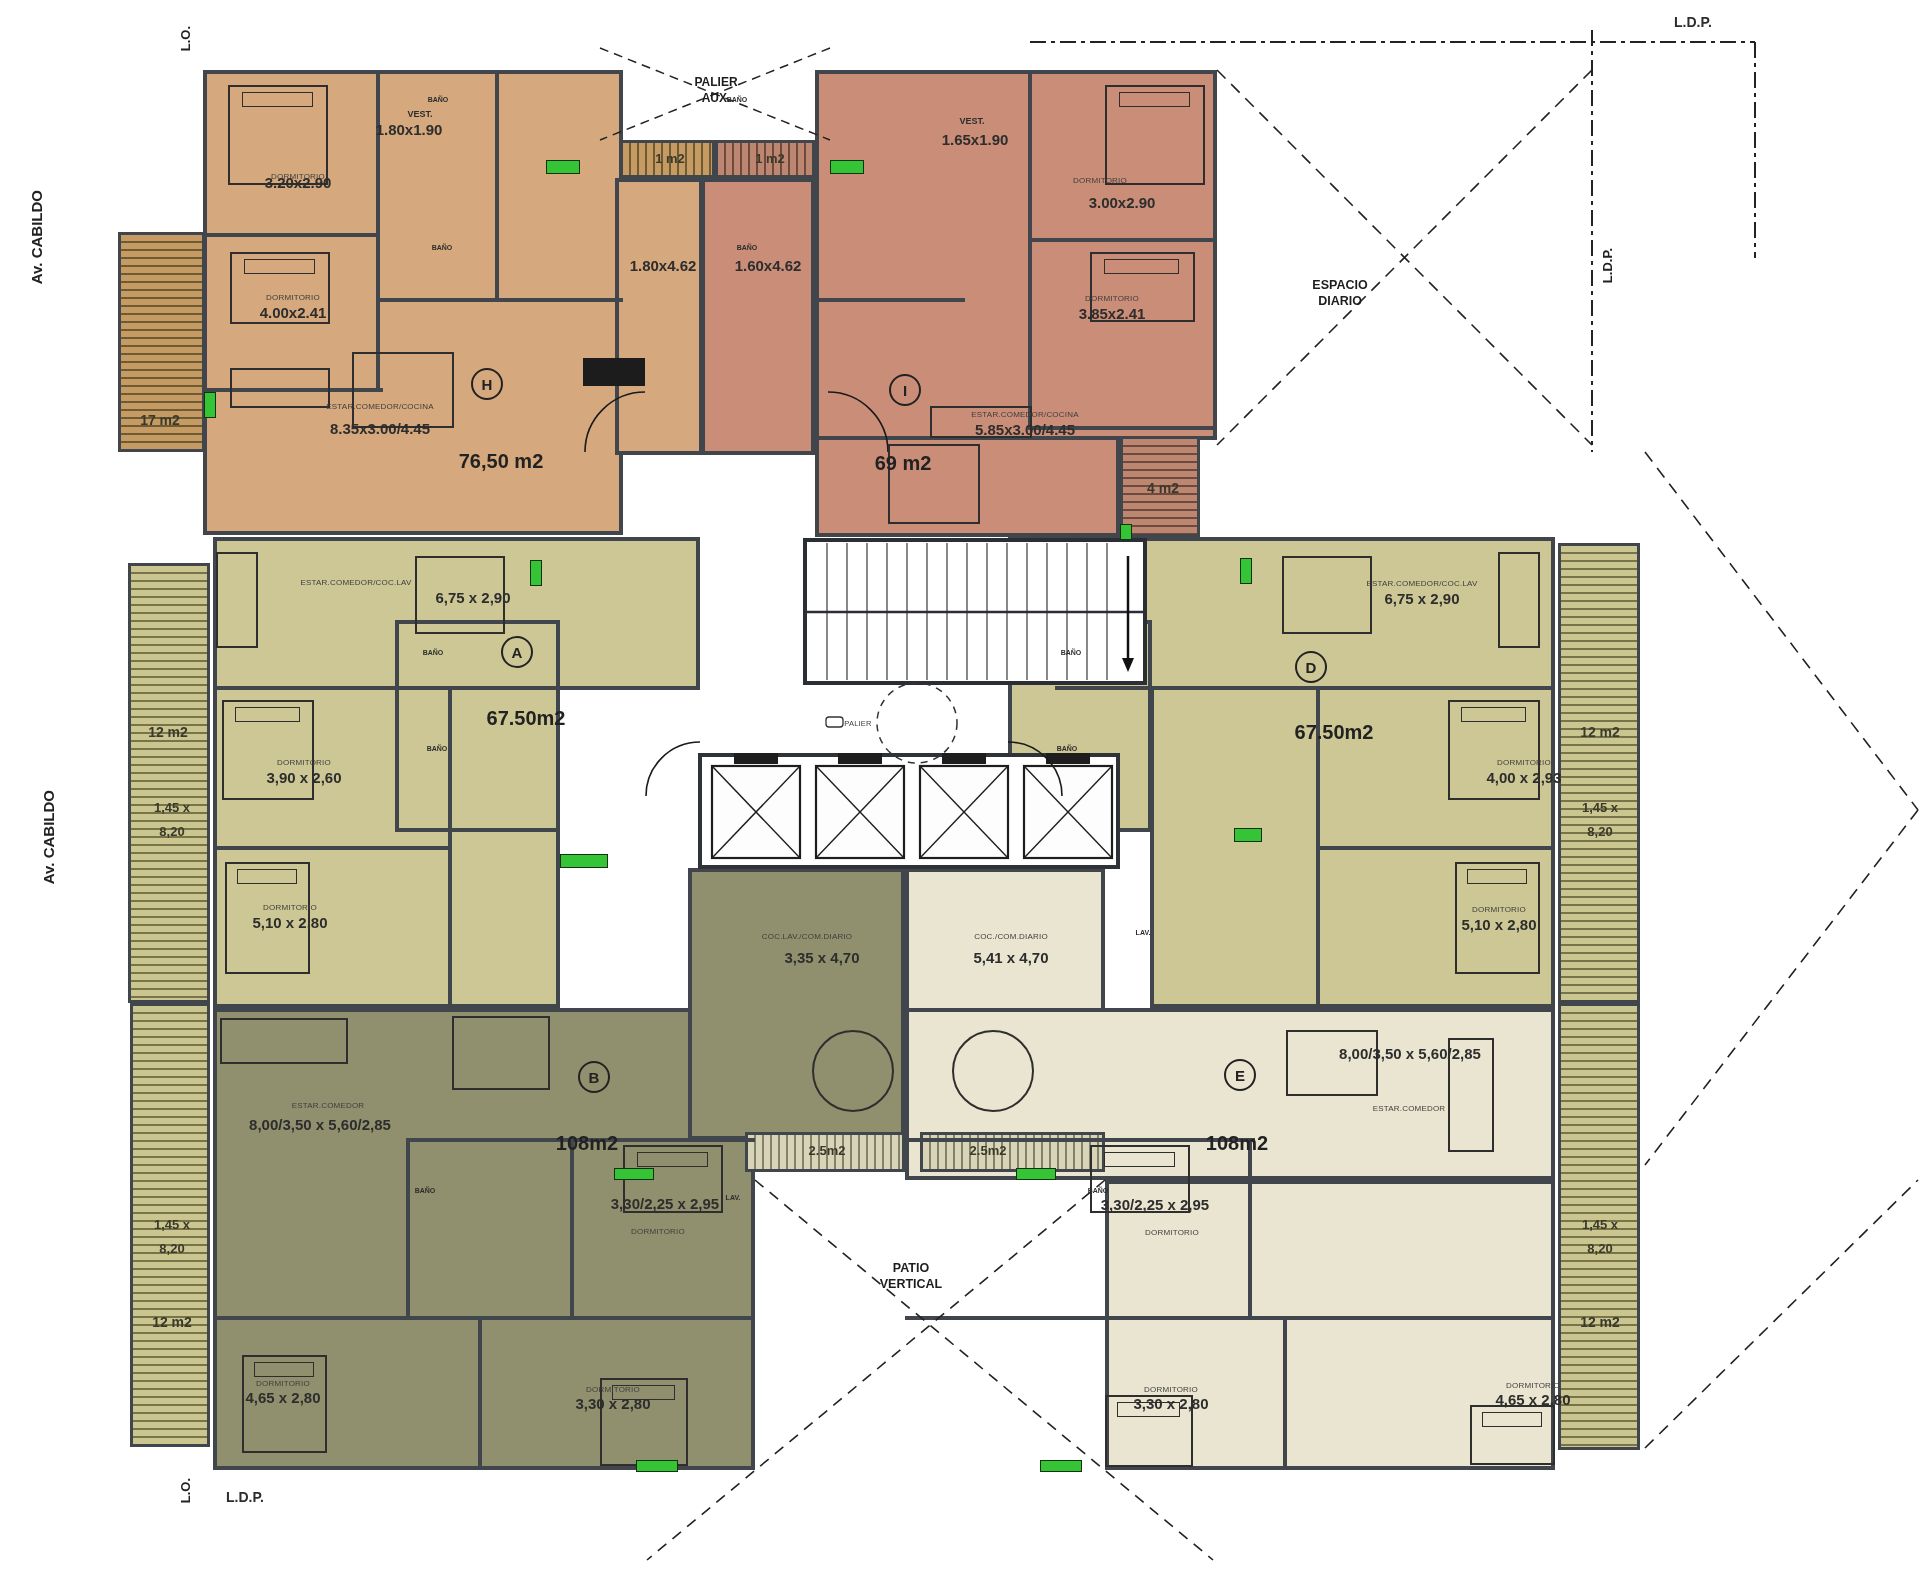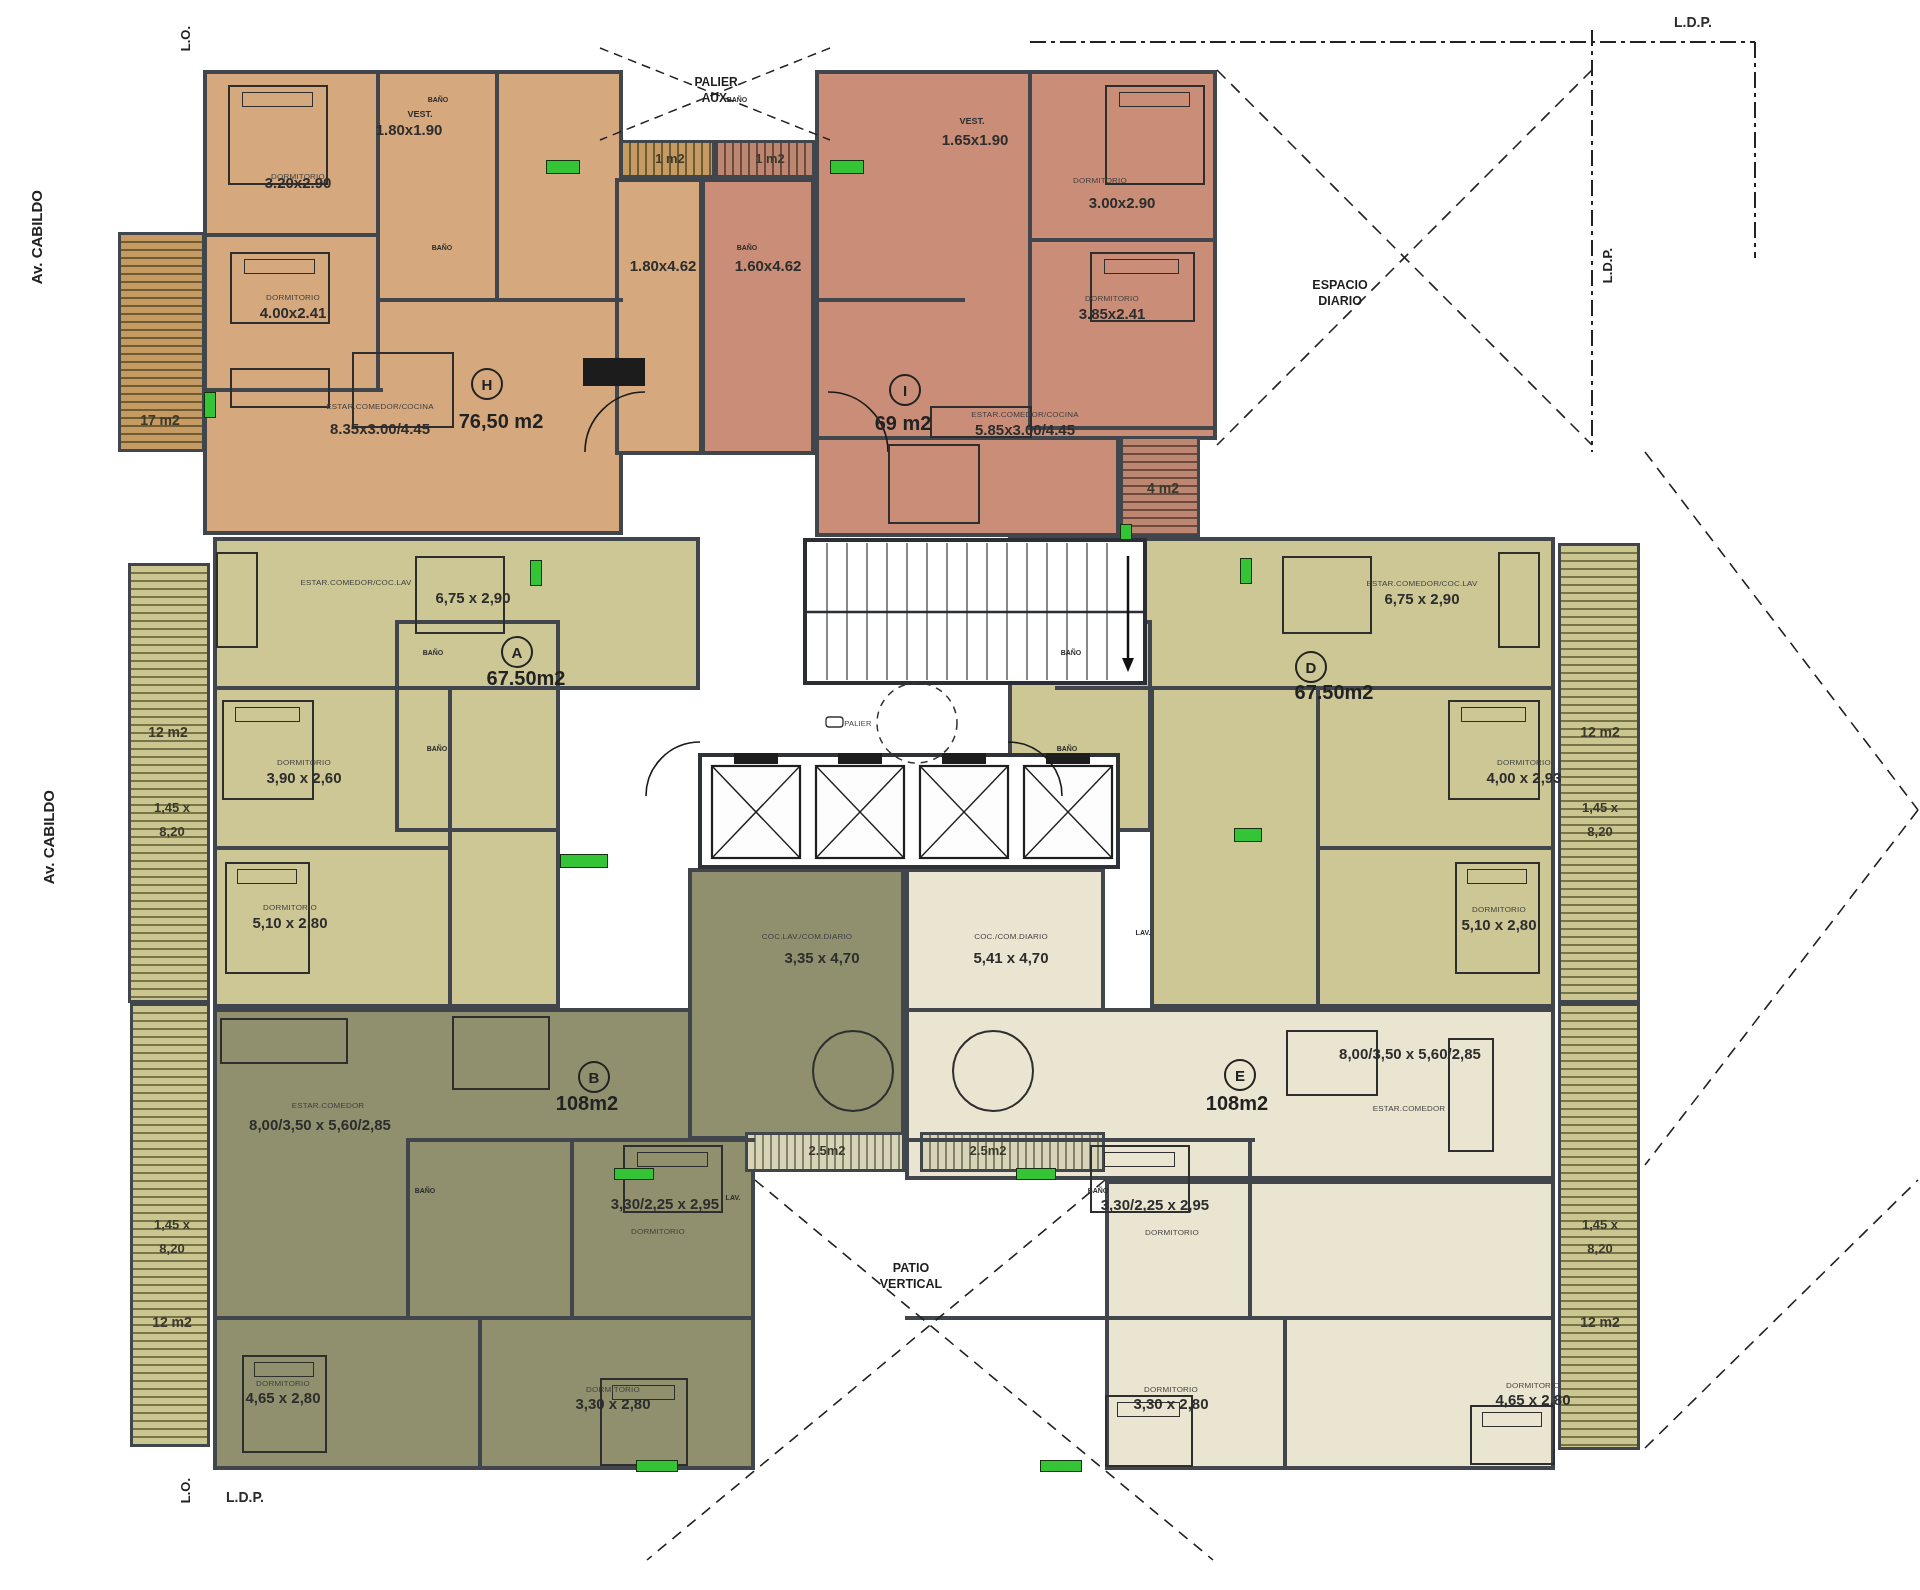--- a/index.html
+++ b/index.html
@@ -21,21 +21,21 @@
   .w{position:absolute;background:var(--walls,#41454c);z-index:3;}
   .f{position:absolute;border:2px solid #2e2e2e;box-sizing:border-box;z-index:4;background:transparent;}
   .f.bed::after{content:"";position:absolute;left:12%;top:5px;width:72%;height:13px;border:1.5px solid #2e2e2e;}
   .f.round{border-radius:50%;}
   .win{position:absolute;background:var(--window_marker,#35c435);border:1px solid #14320f;z-index:5;}
   .ovl{position:absolute;left:0;top:0;z-index:4;}
   .lab{position:absolute;z-index:6;transform:translate(-50%,-50%);white-space:nowrap;color:#2d2d2d;}
   .dim{font-size:15px;font-weight:600;}
   .tiny{font-size:8px;font-weight:400;color:#3d3d3d;letter-spacing:.2px;}
   .tinyb{font-size:9px;font-weight:700;}
-  .area{font-size:20px;font-weight:700;color:#222;}
+  .area{font-size:20px;font-weight:700;color:#222;margin-top:40px;}
   .blab{font-size:14px;font-weight:700;color:#3a3a2c;}
   .wrap{position:absolute;z-index:6;transform:translate(-50%,-50%);text-align:center;
         font-weight:700;font-size:12.5px;line-height:1.3;color:#1d1d1d;white-space:normal;}
   .bdims{position:absolute;z-index:6;transform:translate(-50%,-50%);width:40px;text-align:center;
         font-weight:600;font-size:13px;line-height:1.85;color:#3a3a2c;}
   .vlab{position:absolute;z-index:6;writing-mode:vertical-rl;transform:rotate(180deg);
         font-weight:700;font-size:13px;color:#222;white-space:nowrap;}
   .ucircle{position:absolute;z-index:6;transform:translate(-50%,-50%);width:28px;height:28px;
         border:2.5px solid #222;border-radius:50%;display:flex;align-items:center;justify-content:center;
         font-size:15px;font-weight:700;color:#222;}

